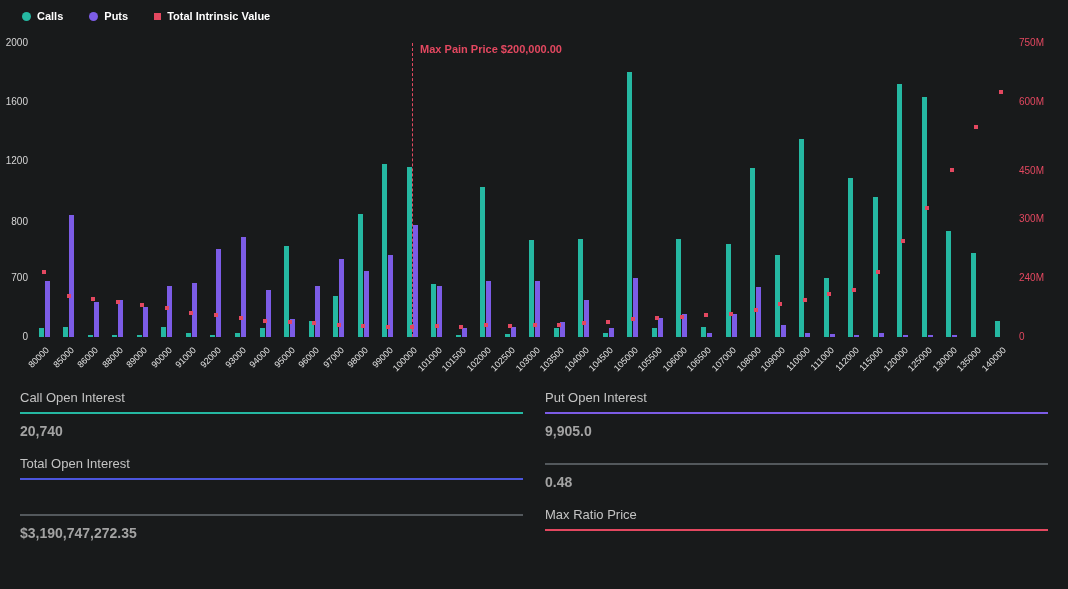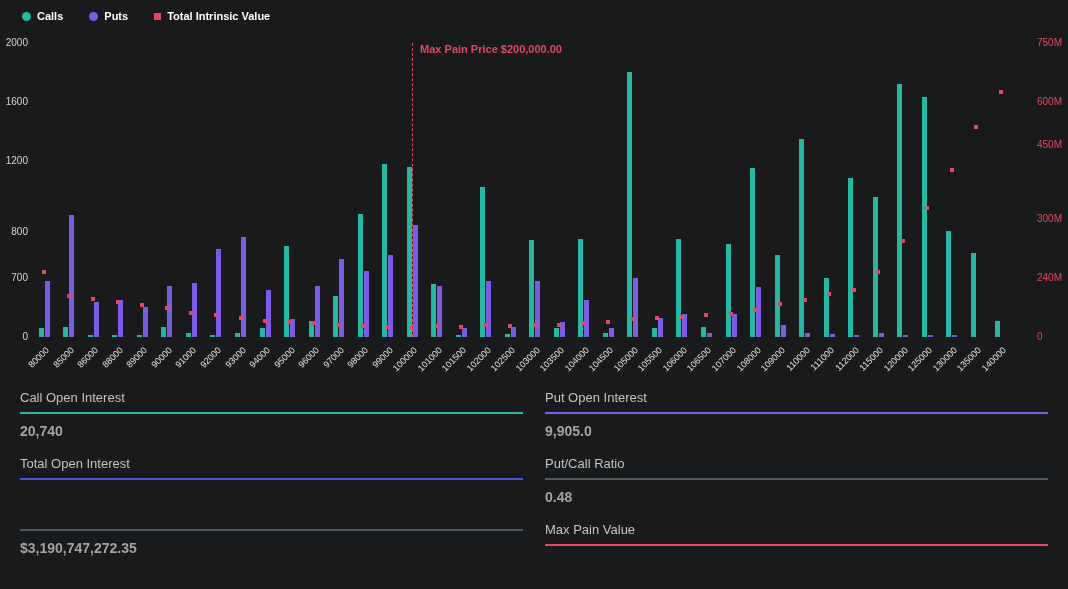--- a/index.html
+++ b/index.html
@@ -14,21 +14,21 @@
   .marker-sq { width:7px; height:7px; }
   
   .chart { position:absolute; top:38px; left:0; width:1068px; height:352px; }
   .plot { position:absolute; left:32px; top:5px; width:981px; height:294px; }
   .bar { position:absolute; bottom:0; }
   .tiv { position:absolute; width:4px; height:4px; }
   .maxpain-line { position:absolute; top:0; bottom:0; width:0; }
   .maxpain-label { position:absolute; top:0; font-size:11px; font-weight:bold; white-space:nowrap; }
   #axis-left { position:absolute; left:0; top:5px; width:28px; height:294px; }
   #axis-right { position:absolute; left:1019px; top:5px; width:46px; height:294px; }
-  .tick { position:absolute; right:0; font-size:10px; color:#d6d6d6; white-space:nowrap;margin-left:18px; }
+  .tick { position:absolute; right:0; font-size:10px; color:#d6d6d6; white-space:nowrap; }
   #axis-right .tick { right:auto; left:0; }
   #x-axis { position:absolute; left:32px; top:301px; width:981px; height:50px; }
   .xlab {
     position:absolute; top:6px; width:100px; text-align:right;
     font-size:9px; color:#e2e2e2;
     transform:rotate(-45deg); transform-origin:100% 0;
   }
   
   .stats {
     position:absolute; top:390px; left:20px; right:20px;
@@ -55,21 +55,21 @@
     <div class="legend-item">
       <span class="marker-sq" style="background: rgb(227, 72, 96);"></span>
       <span>Total Intrinsic Value</span>
     </div>
   </div>
 
   <div class="chart">
     <div id="axis-left">
         <span class="tick" style="top:288.0px">0</span>
         <span class="tick" style="top:229.2px">700</span>
-        <span class="tick" style="top:183px">800</span>
+        <span class="tick" style="top:173px">800</span>
         <span class="tick" style="top:111.6px">1200</span>
         <span class="tick" style="top:52.8px">1600</span>
         <span class="tick" style="top:-6.0px">2000</span>
       </div>
     <div id="plot" class="plot">
         <div class="bar" style="left:6.8px;width:5px;height:8.8px;background:#25b8a2"></div>
         <div class="bar" style="left:12.8px;width:5px;height:55.9px;background:#7c5ce6"></div>
         <div class="tiv" style="left:10.3px;bottom:62.7px;background:#e34860"></div>
         <div class="bar" style="left:31.3px;width:5px;height:10.3px;background:#25b8a2"></div>
         <div class="bar" style="left:37.3px;width:5px;height:122.0px;background:#7c5ce6"></div>
@@ -186,21 +186,21 @@
         <div class="tiv" style="left:942.2px;bottom:207.7px;background:#e34860"></div>
         <div class="bar" style="left:963.2px;width:5px;height:16.2px;background:#25b8a2"></div>
         <div class="tiv" style="left:966.7px;bottom:243.0px;background:#e34860"></div>
         <div class="maxpain-line" style="left:380.1px;border-left:1px dashed #e34860"></div>
         <div class="maxpain-label" style="left:388.1px;color:#e34860">Max Pain Price $200,000.00</div>
       </div>
     <div id="axis-right">
         <span class="tick" style="top:288.0px;color:#e34860">0</span>
         <span class="tick" style="top:229.2px;color:#e34860">240M</span>
         <span class="tick" style="top:170.4px;color:#e34860">300M</span>
-        <span class="tick" style="top:96px;color:#e34860">450M</span>
+        <span class="tick" style="top:122px;color:#e34860">450M</span>
         <span class="tick" style="top:52.8px;color:#e34860">600M</span>
         <span class="tick" style="top:-6.0px;color:#e34860">750M</span>
       </div>
     <div id="x-axis">
         <div class="xlab" style="left:-87.7px">80000</div>
         <div class="xlab" style="left:-63.2px">85000</div>
         <div class="xlab" style="left:-38.7px">86000</div>
         <div class="xlab" style="left:-14.2px">88000</div>
         <div class="xlab" style="left:10.4px">89000</div>
         <div class="xlab" style="left:34.9px">90000</div>
@@ -250,27 +250,26 @@
     <div class="stat">
       <div class="stat-label">Put Open Interest</div>
       <div class="stat-line" style="background: rgb(124, 92, 230);"></div>
       <div class="stat-value">9,905.0</div>
     </div>
     <div class="stat">
       <div class="stat-label">Total Open Interest</div>
       <div class="stat-line" style="background: rgb(75, 85, 221);"></div>
     </div>
     <div class="stat">
-      <div class="stat-label">Put/Call Ratio</div>
       <div class="stat-line" style="background: rgb(83, 88, 92);"></div>
       <div class="stat-value">0.48</div>
     </div>
     <div class="stat">
       <div class="stat-line" style="background: rgb(83, 88, 92);"></div>
       <div class="stat-value">$3,190,747,272.35</div>
     </div>
     <div class="stat">
-      <div class="stat-label">Max Pain Value</div>
+      <div class="stat-label">Max Ratio Price</div>
       <div class="stat-line" style="background: rgb(227, 72, 96);"></div>
     </div>
   </div>
 
 </div>
 
 </body></html>

